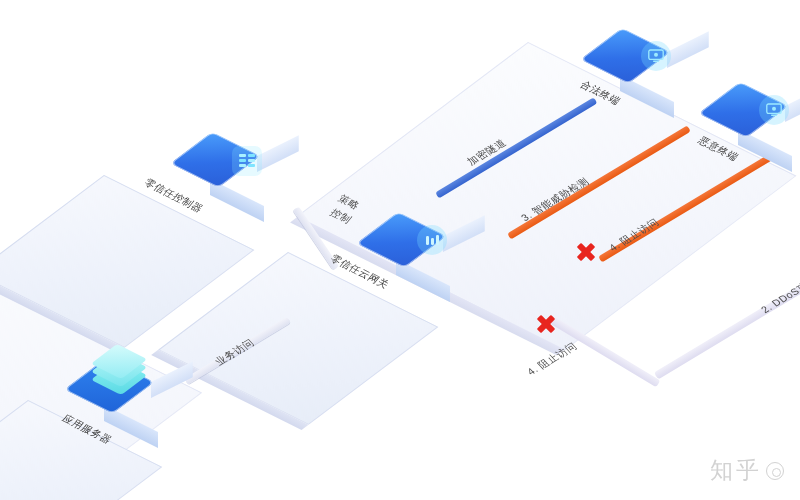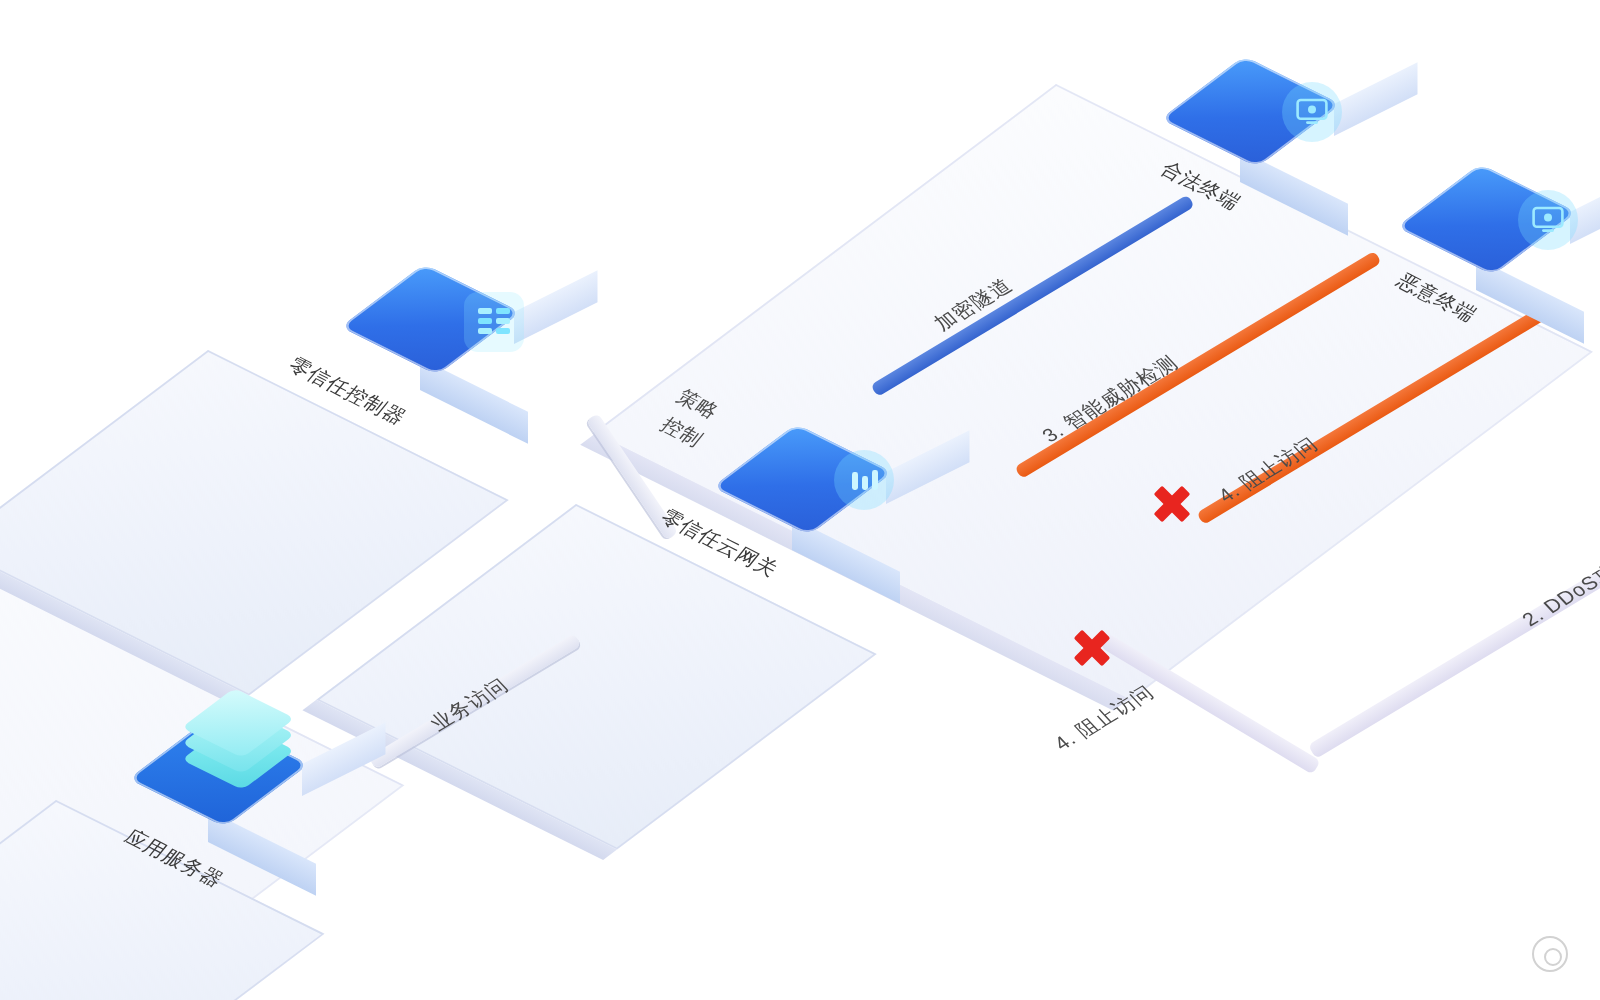--- a/index.html
+++ b/index.html
@@ -295,16 +295,17 @@
 
   <div class="lbl" style="left:518px; top:214px; transform:rotate(-31deg) skewX(12deg);">3. 智能威胁检测</div>
 
   <div class="lbl" style="left:606px; top:244px; transform:rotate(-31deg) skewX(12deg);">4. 阻止访问</div>
 
   <div class="lbl" style="left:758px; top:306px; transform:rotate(-31deg) skewX(12deg);">2. DDoS攻击</div>
 
   <div class="lbl" style="left:524px; top:368px; transform:rotate(-31deg) skewX(12deg);">4. 阻止访问</div>
 
   <div class="wm">
+    <span>知乎</span>
     <span class="at"></span>
   </div>
 
 </div>
 
 </body></html>

